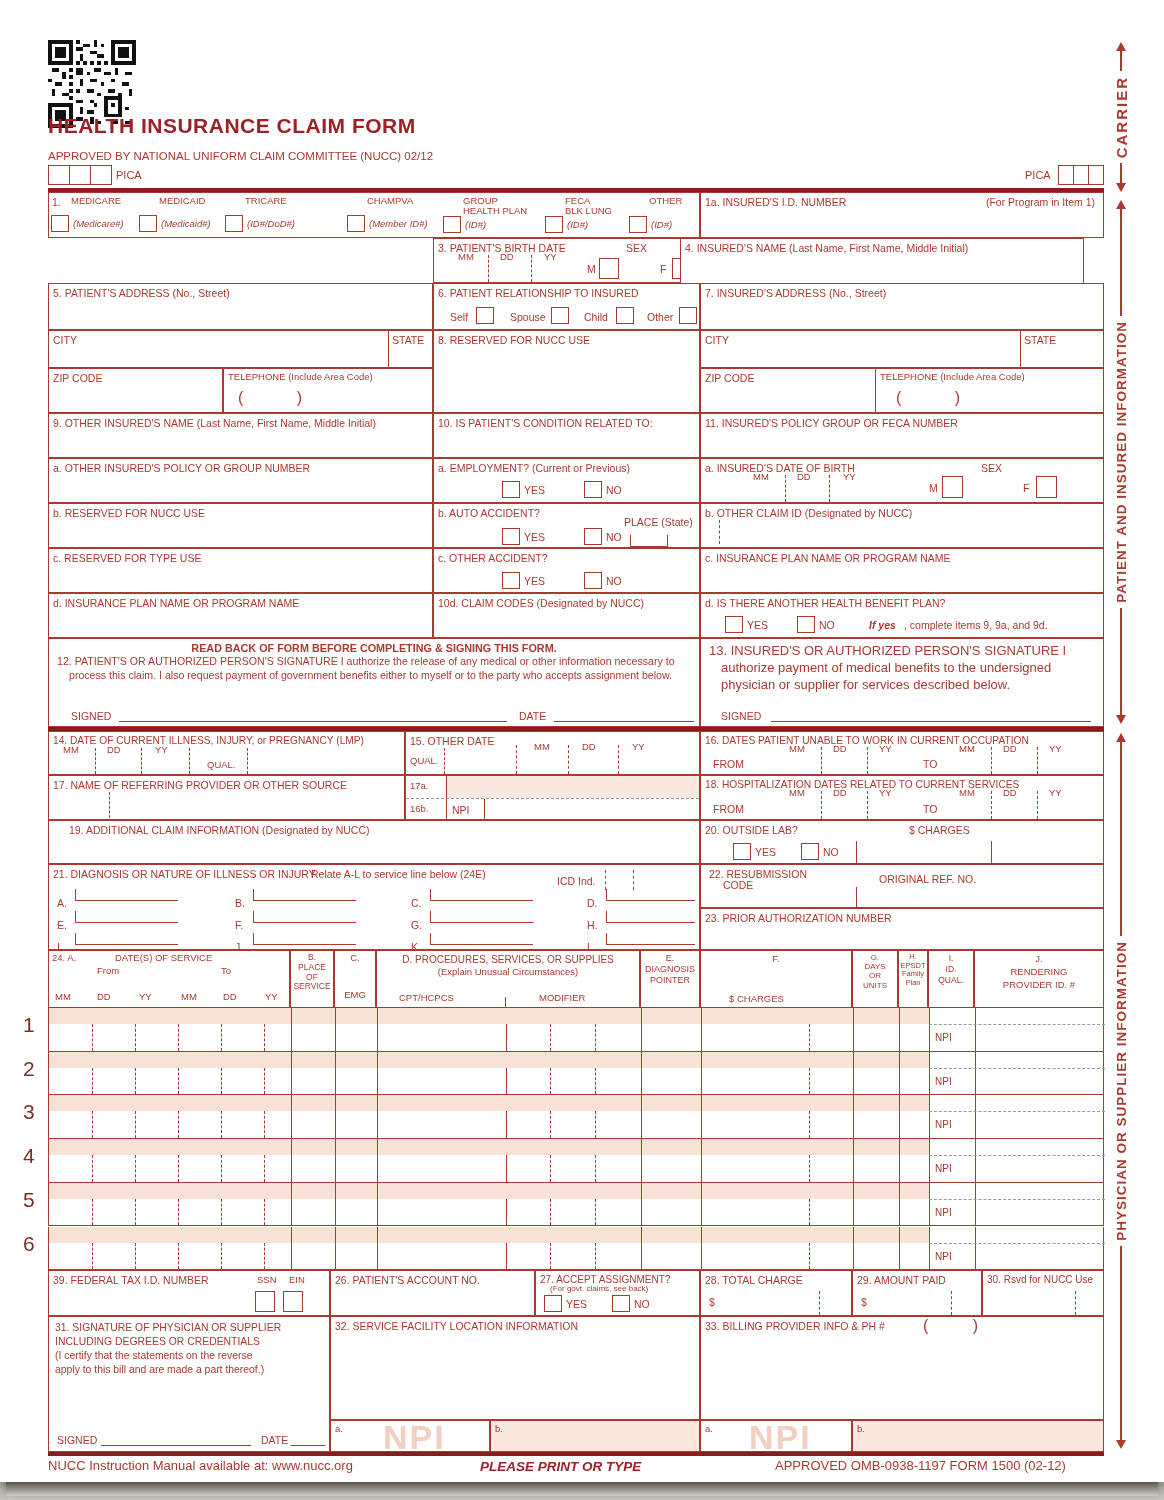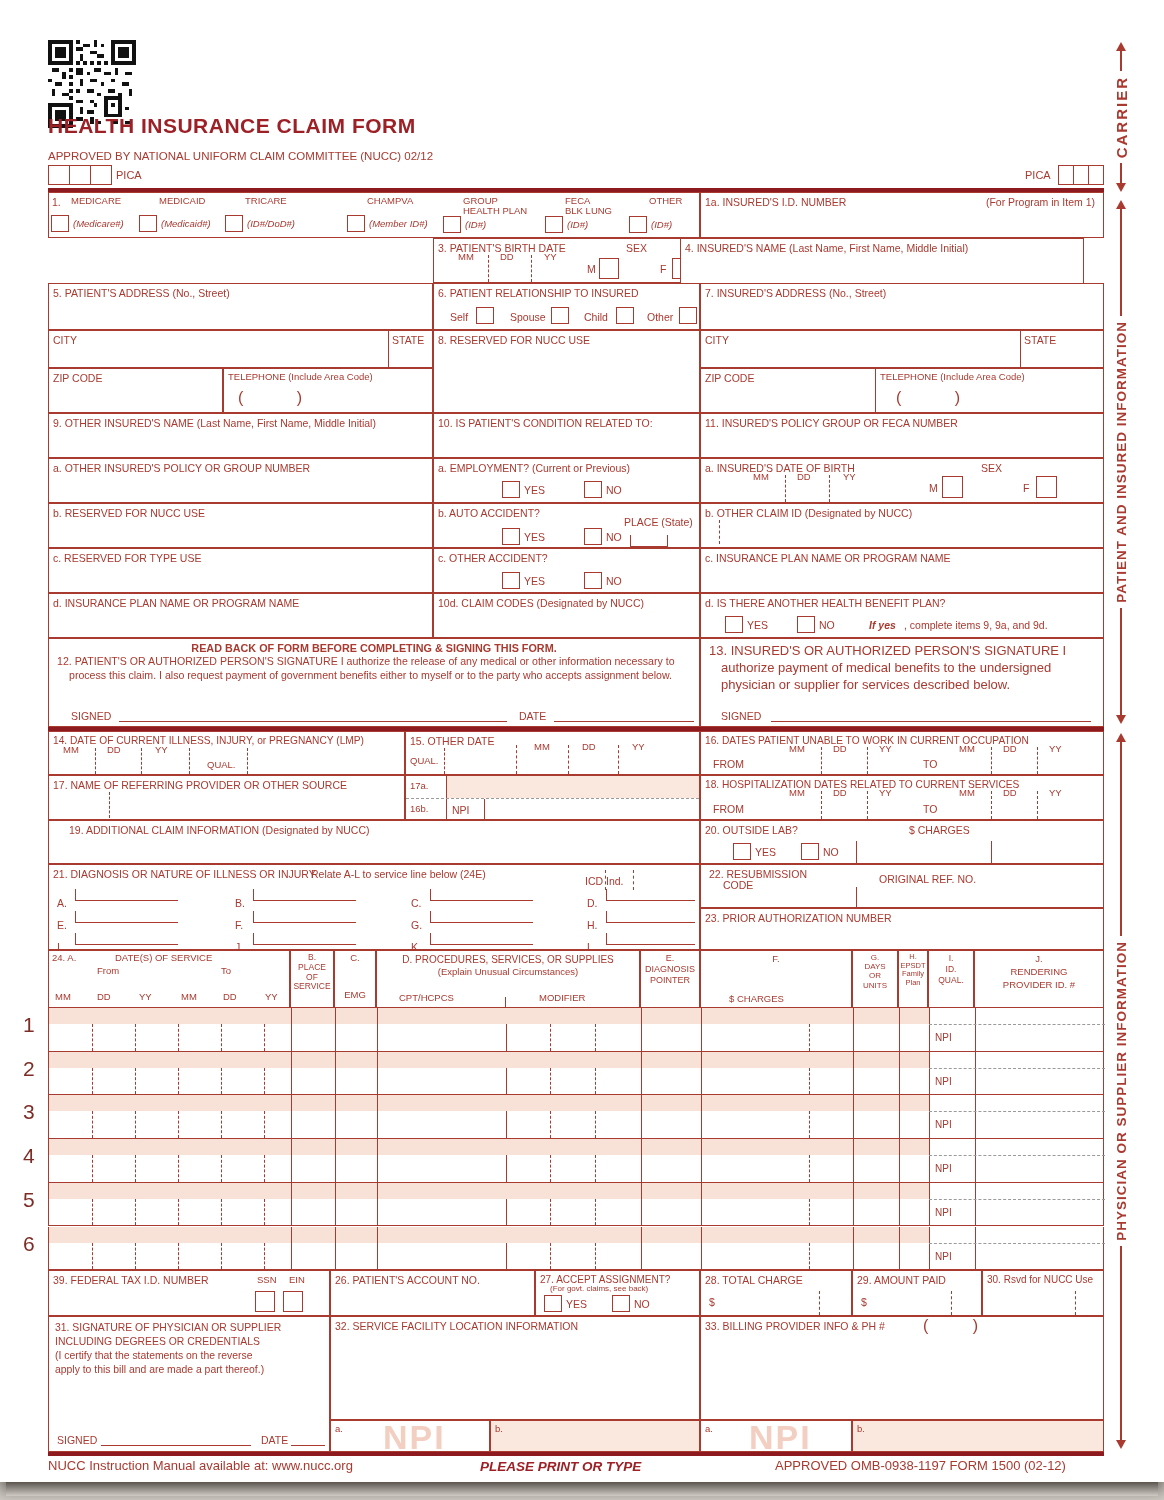--- a/index.html
+++ b/index.html
@@ -414,21 +414,21 @@
     <span class="lbl" style="left:54px;top:25px;">YES</span>
     <div class="cb" style="left:100px;top:22px;"></div>
     <span class="lbl" style="left:122px;top:25px;">NO</span>
     <div class="solidv" style="left:155px;top:20px;height:22px;"></div>
     <div class="solidv" style="left:290px;top:20px;height:22px;"></div>
   </div>
 
   <div class="cell" style="left:48px;top:864px;width:652px;height:86px">
     <span class="lbl" style="left:4px;top:3px;">21. DIAGNOSIS OR NATURE OF ILLNESS OR INJURY</span>
     <span class="lbl" style="left:262px;top:3px;">Relate A-L to service line below (24E)</span>
-    <span class="lbl" style="left:536px;top:10px;text-align:right;">ICD Ind.</span>
+    <span class="lbl" style="left:508px;top:10px;text-align:right;">ICD Ind.</span>
     <div class="dashv" style="left:556px;top:5px;height:20px;"></div>
     <div class="dashv" style="left:584px;top:5px;height:20px;"></div>
     <span class="lbl" style="left:8px;top:32px;">A.</span>
     <div class="slot" style="left:26px;top:24px;width:102px;"></div>
     <span class="lbl" style="left:186px;top:32px;">B.</span>
     <div class="slot" style="left:204px;top:24px;width:102px;"></div>
     <span class="lbl" style="left:362px;top:32px;">C.</span>
     <div class="slot" style="left:381px;top:24px;width:102px;"></div>
     <span class="lbl" style="left:538px;top:32px;">D.</span>
     <div class="slot" style="left:557px;top:24px;width:88px;"></div>

